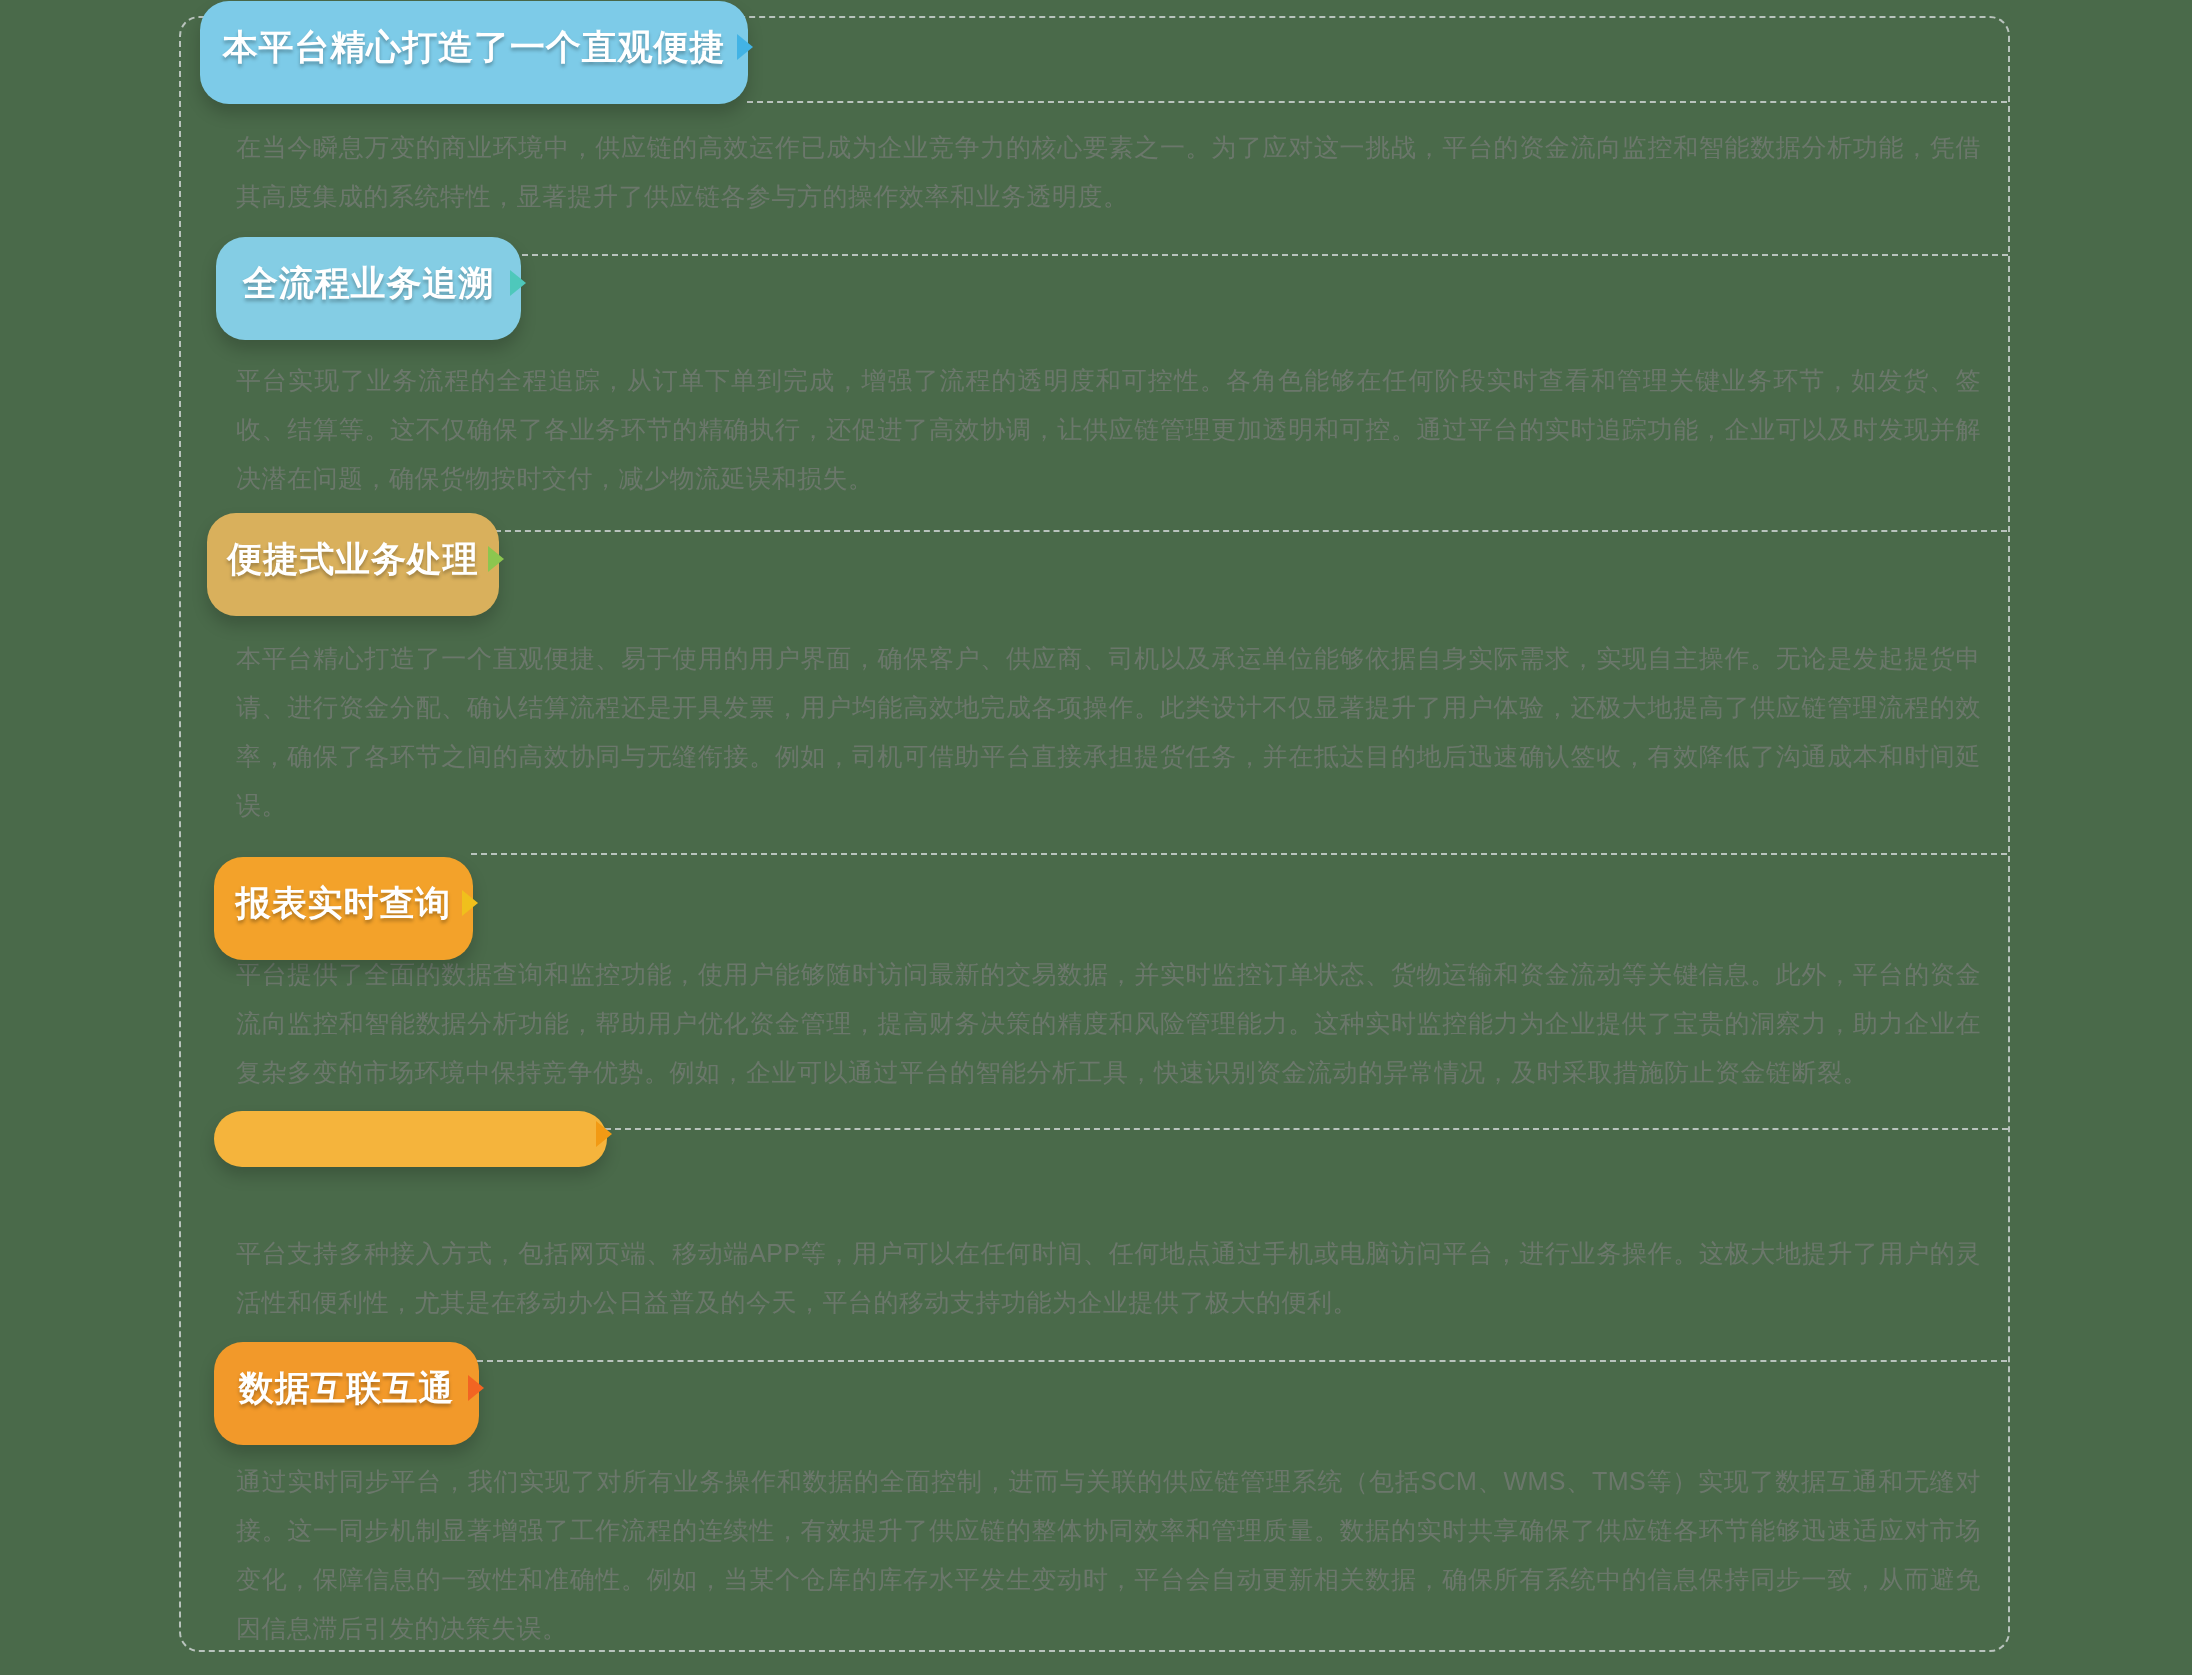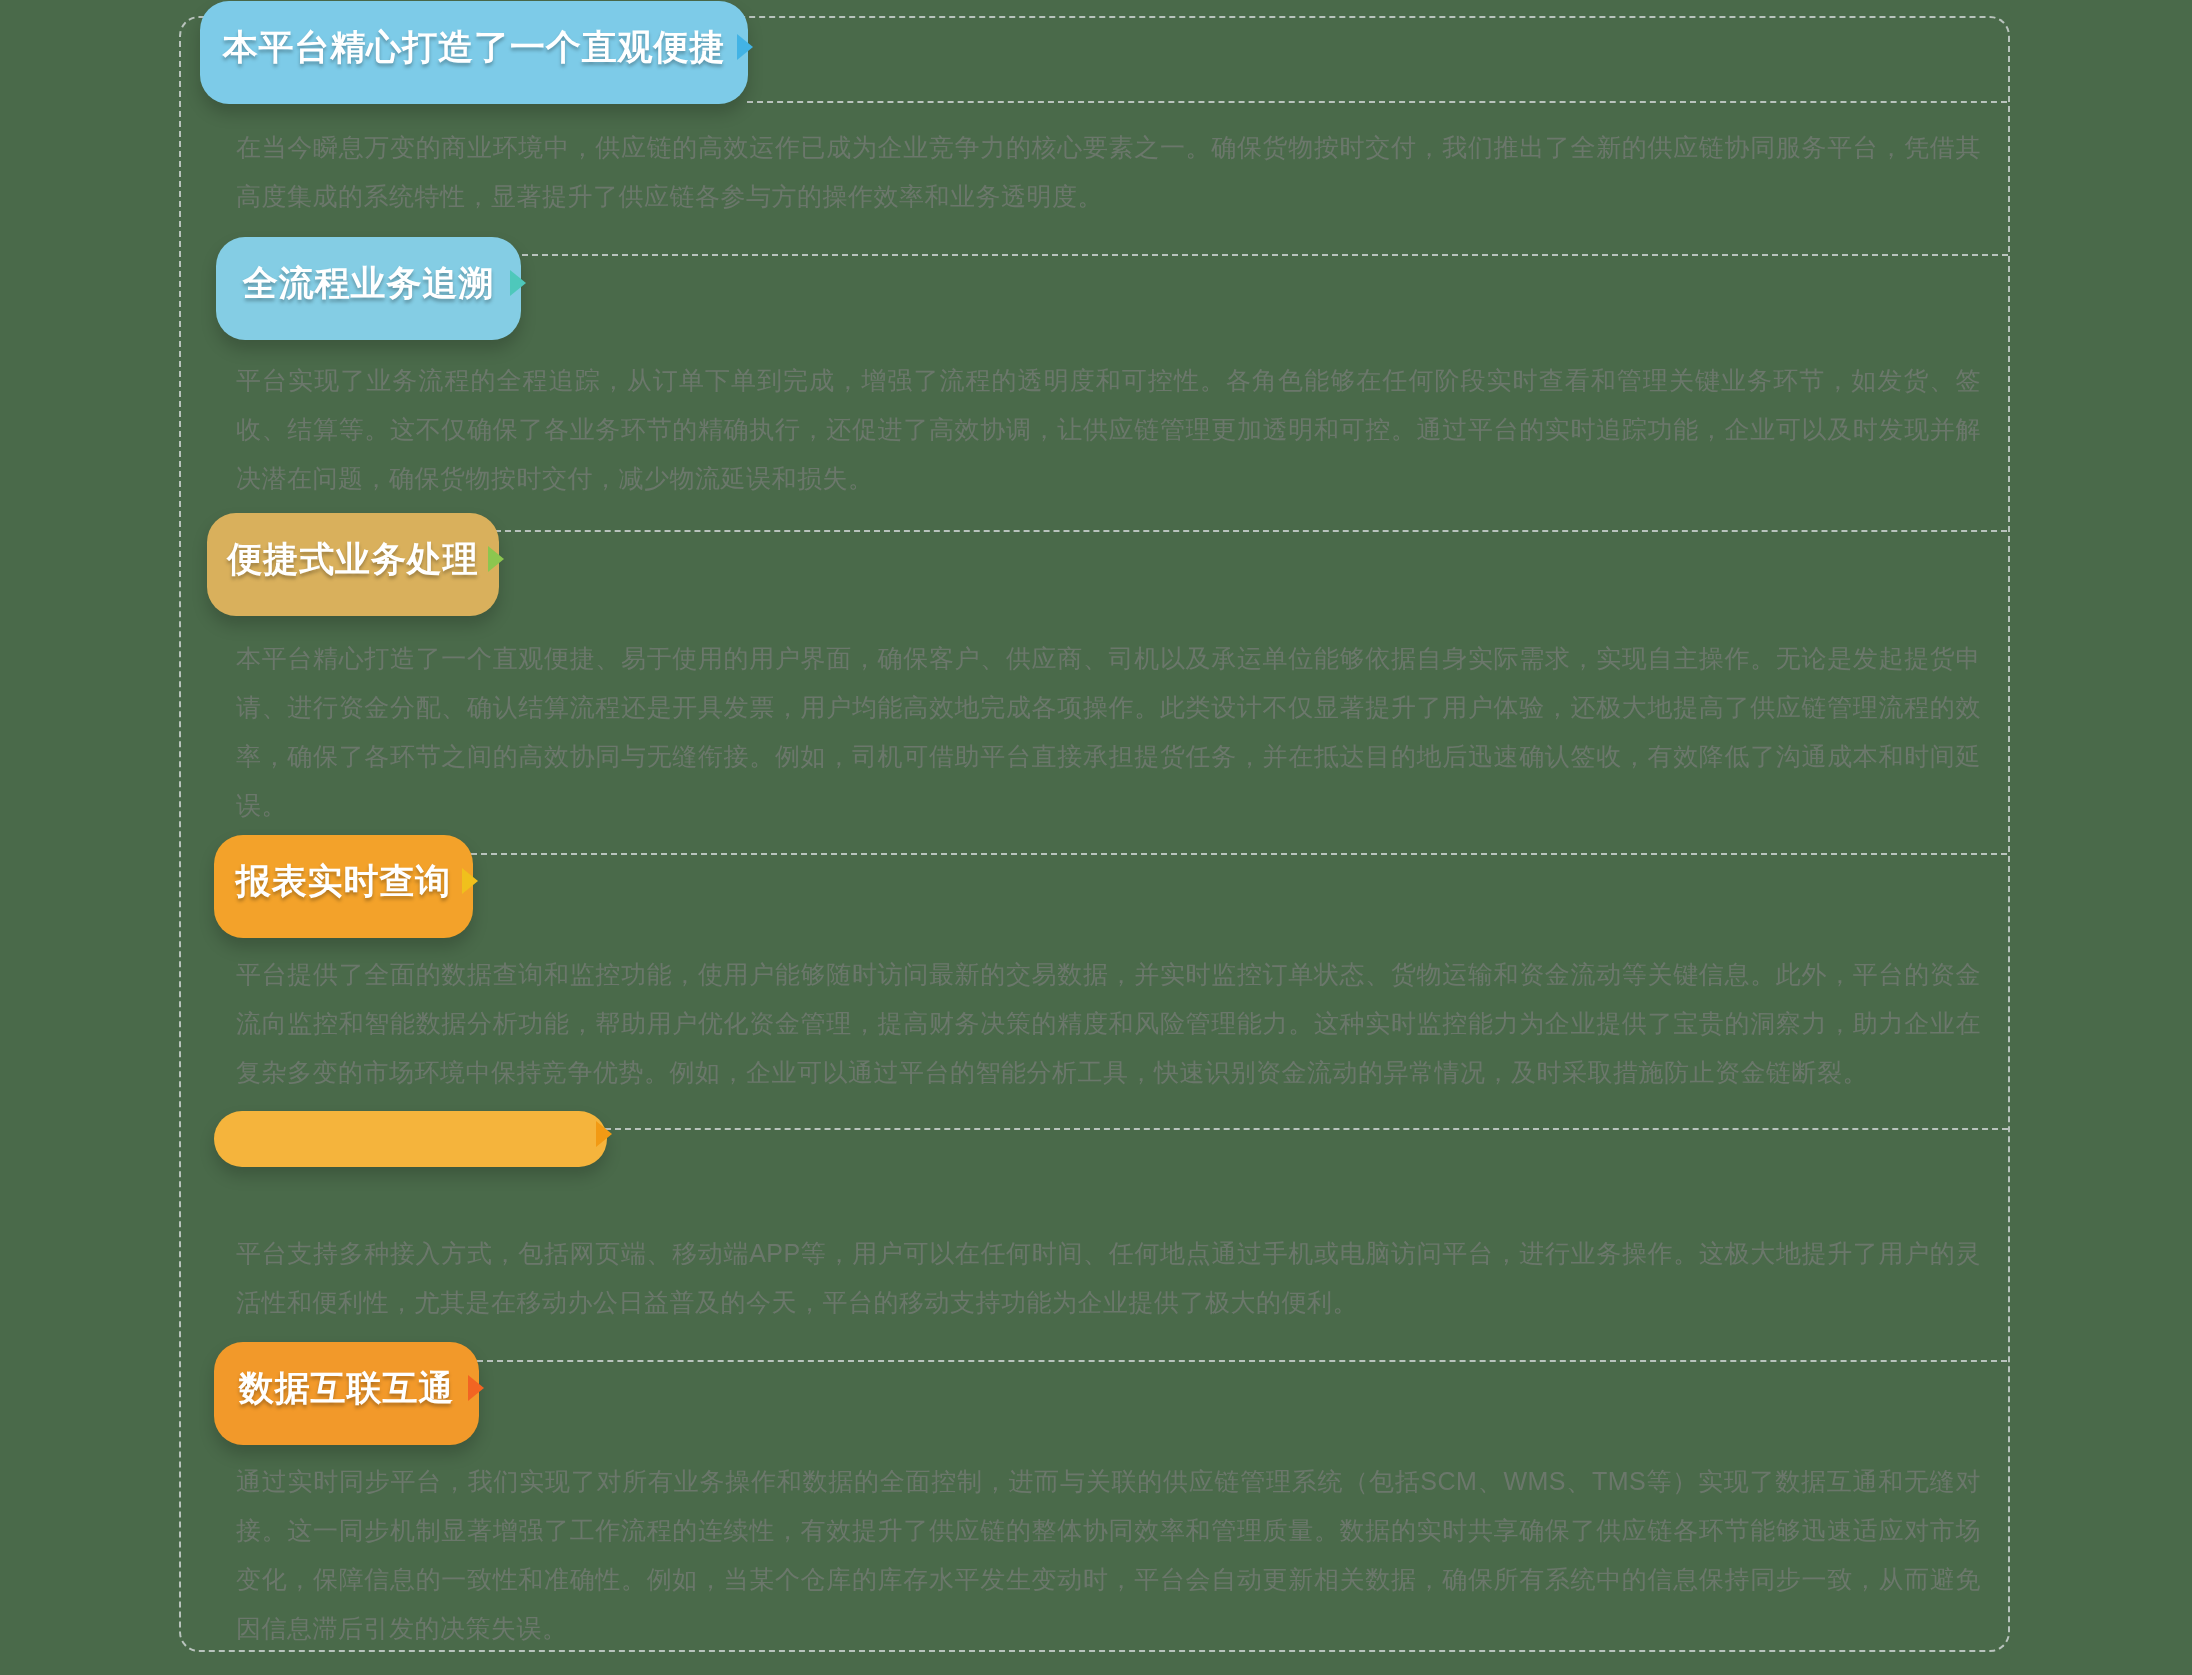--- a/index.html
+++ b/index.html
@@ -81,21 +81,21 @@
 <div id="frame"></div>
 
 <div id="content">
     <div class="section">
       <div class="rule" style="top: 101px; left: 747px; width: 1260px;"></div>
       <div class="badge" style="top: 11px; left: 210px; width: 528px; background: rgb(66, 179, 229); color: rgb(255, 255, 255); font-size: 35px;">
         <span class="outer" style="background: rgb(125, 203, 232);"></span>
         <span class="notch" style="border-left: 16.4px solid rgb(66, 179, 229);"></span>
         <span>本平台精心打造了一个直观便捷</span>
       </div>
-      <div class="para" style="top: 123px; left: 236px; width: 1745px; color: rgb(128, 128, 128);">在当今瞬息万变的商业环境中，供应链的高效运作已成为企业竞争力的核心要素之一。确保货物按时交付，我们推出了全新的供应链协同服务平台，凭借其高度集成的系统特性，显著提升了供应链各参与方的操作效率和业务透明度。</div>
+      <div class="para" style="top: 123px; left: 236px; width: 1745px; color: rgb(128, 128, 128);">在当今瞬息万变的商业环境中，供应链的高效运作已成为企业竞争力的核心要素之一。为了应对这一挑战，平台的资金流向监控和智能数据分析功能，凭借其高度集成的系统特性，显著提升了供应链各参与方的操作效率和业务透明度。</div>
     </div>
     <div class="section">
       <div class="rule" style="top: 254px; left: 492px; width: 1516px;"></div>
       <div class="badge" style="top: 247px; left: 226px; width: 285px; background: rgb(78, 200, 187); color: rgb(255, 255, 255); font-size: 35px;">
         <span class="outer" style="background: rgb(132, 205, 228);"></span>
         <span class="notch" style="border-left: 16.4px solid rgb(78, 200, 187);"></span>
         <span>全流程业务追溯</span>
       </div>
       <div class="para" style="top: 356px; left: 236px; width: 1745px; color: rgb(128, 128, 128);">平台实现了业务流程的全程追踪，从订单下单到完成，增强了流程的透明度和可控性。各角色能够在任何阶段实时查看和管理关键业务环节，如发货、签收、结算等。这不仅确保了各业务环节的精确执行，还促进了高效协调，让供应链管理更加透明和可控。通过平台的实时追踪功能，企业可以及时发现并解决潜在问题，确保货物按时交付，减少物流延误和损失。</div>
     </div>
@@ -103,21 +103,21 @@
       <div class="rule" style="top: 530px; left: 495px; width: 1512px;"></div>
       <div class="badge" style="top: 523px; left: 217px; width: 272px; background: #0f766e; color: rgb(255, 255, 255); font-size: 35px; font-family: Liberation Mono, monospace;">
         <span class="outer" style="background: rgb(217, 176, 92);"></span>
         <span class="notch" style="border-left: 16.4px solid rgb(140, 198, 79);"></span>
         <span>便捷式业务处理</span>
       </div>
       <div class="para" style="top: 634px; left: 236px; width: 1745px; color: rgb(128, 128, 128);">本平台精心打造了一个直观便捷、易于使用的用户界面，确保客户、供应商、司机以及承运单位能够依据自身实际需求，实现自主操作。无论是发起提货申请、进行资金分配、确认结算流程还是开具发票，用户均能高效地完成各项操作。此类设计不仅显著提升了用户体验，还极大地提高了供应链管理流程的效率，确保了各环节之间的高效协同与无缝衔接。例如，司机可借助平台直接承担提货任务，并在抵达目的地后迅速确认签收，有效降低了沟通成本和时间延误。</div>
     </div>
     <div class="section">
       <div class="rule" style="top: 853px; left: 471px; width: 1536px;"></div>
-      <div class="badge" style="top: 845px; left: 224px; width: 239px; background: rgb(240, 192, 28); color: rgb(255, 255, 255); font-size: 35px;">
+      <div class="badge" style="top: 867px; left: 224px; width: 239px; background: rgb(240, 192, 28); color: rgb(255, 255, 255); font-size: 35px;">
         <span class="outer" style="background: rgb(243, 162, 42);"></span>
         <span class="notch" style="border-left: 16.4px solid rgb(240, 192, 28);"></span>
         <span>报表实时查询</span>
       </div>
       <div class="para" style="top: 950px; left: 236px; width: 1745px; color: rgb(128, 128, 128);">平台提供了全面的数据查询和监控功能，使用户能够随时访问最新的交易数据，并实时监控订单状态、货物运输和资金流动等关键信息。此外，平台的资金流向监控和智能数据分析功能，帮助用户优化资金管理，提高财务决策的精度和风险管理能力。这种实时监控能力为企业提供了宝贵的洞察力，助力企业在复杂多变的市场环境中保持竞争优势。例如，企业可以通过平台的智能分析工具，快速识别资金流动的异常情况，及时采取措施防止资金链断裂。</div>
     </div>
     <div class="section">
       <div class="rule" style="top: 1128px; left: 605px; width: 1403px;"></div>
       <div class="badge" style="top: 1121px; left: 224px; width: 373px; background: rgb(242, 154, 20); color: rgb(255, 255, 255); font-size: 35px;">
         <span class="outer" style="background: rgb(245, 180, 60);"></span>

